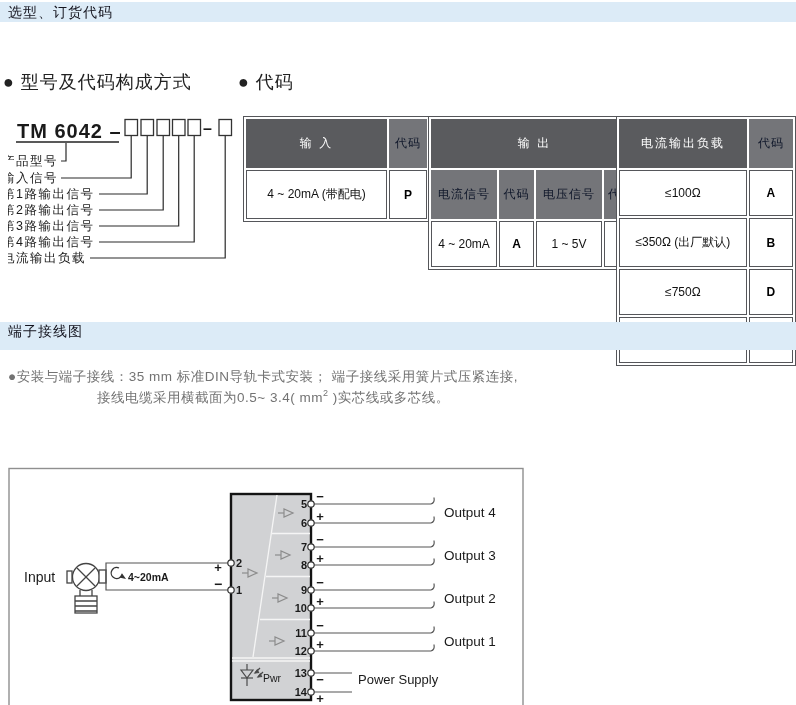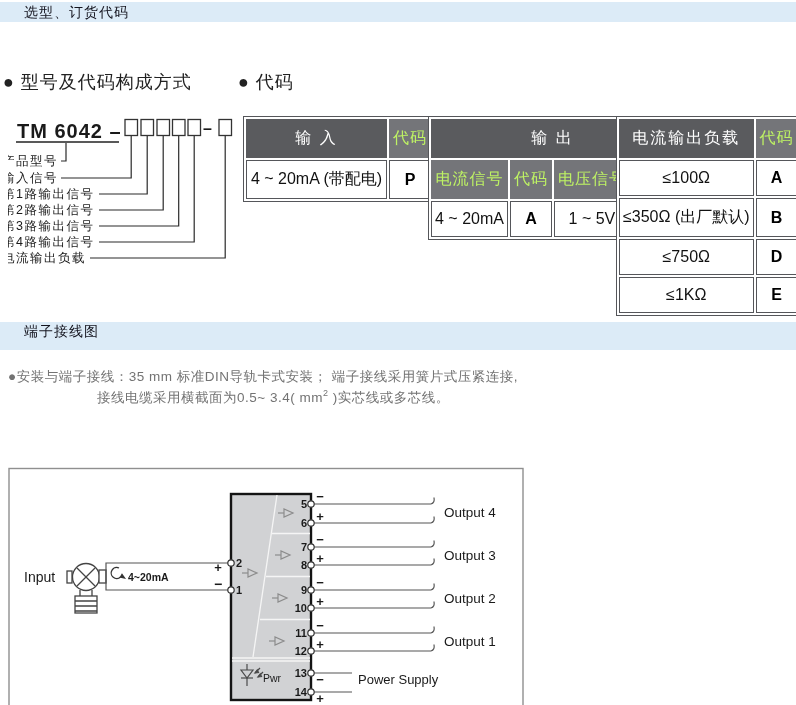--- a/index.html
+++ b/index.html
@@ -3,29 +3,29 @@
 <meta charset="utf-8">
 <style>
   html,body{margin:0;padding:0;background:#fff;}
   #page{
     position:relative;width:796px;height:705px;background:#fff;overflow:hidden;
     font-family:"Liberation Sans","DejaVu Sans",sans-serif;color:#1a1a1a;
   }
   .abs{position:absolute;}
   .secbar{
     left:0;width:796px;height:20px;background:#dcebf7;
-    font-size:14px;line-height:20px;padding-left:24px;box-sizing:border-box;
+    font-size:14px;line-height:20px;padding-left:8px;box-sizing:border-box;
     color:#14141e;letter-spacing:1px;
   }
   .heading{font-size:18px;color:#222;letter-spacing:1px;}
   
   table.code{border-collapse:separate;border-spacing:2px;border:1px solid #55565a;background:#fff;}
-  table.code td{font-size:16px;text-align:center;padding:8px 3px;height:14px;white-space:nowrap;}
+  table.code td{font-size:12px;text-align:center;padding:15px 3px;height:14px;white-space:nowrap;}
   td.hdark{background:#5a5b5e;color:#fff;letter-spacing:2px;border:1px solid #5a5b5e;}
-  td.hmid{background:#747579;color:#bef264;border:1px solid #747579;letter-spacing:1px;}
+  td.hmid{background:#747579;color:#0f172a;border:1px solid #747579;letter-spacing:1px;}
   td.val{border:1px solid #55565a;background:#fff;color:#111;margin-left:46px;}
   td.codeb{border:1px solid #55565a;background:#fff;color:#000;font-weight:bold;font-size:13px;}
   .note{font-size:13.5px;color:#737373;letter-spacing:0.5px;}
   .note sup{font-size:9px;}
   svg text{fill:#1a1a1a;}
 </style>
 </head>
 <body>
 
 <div id="page">

